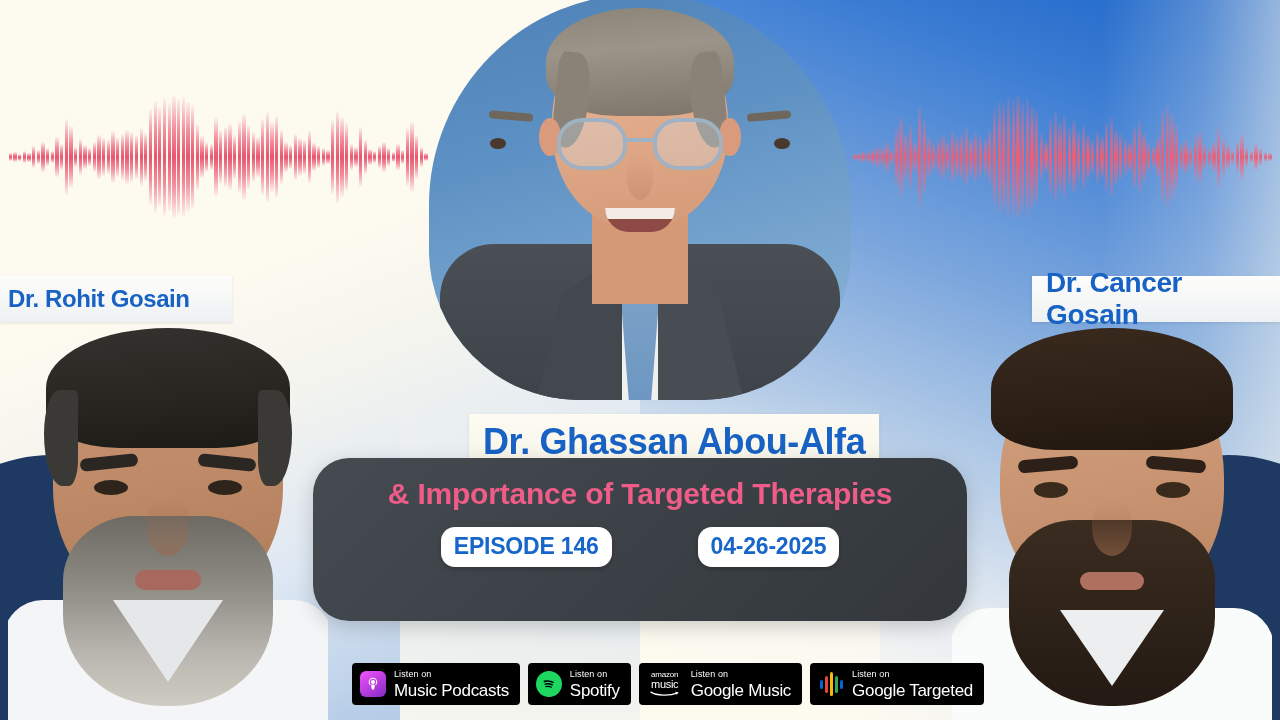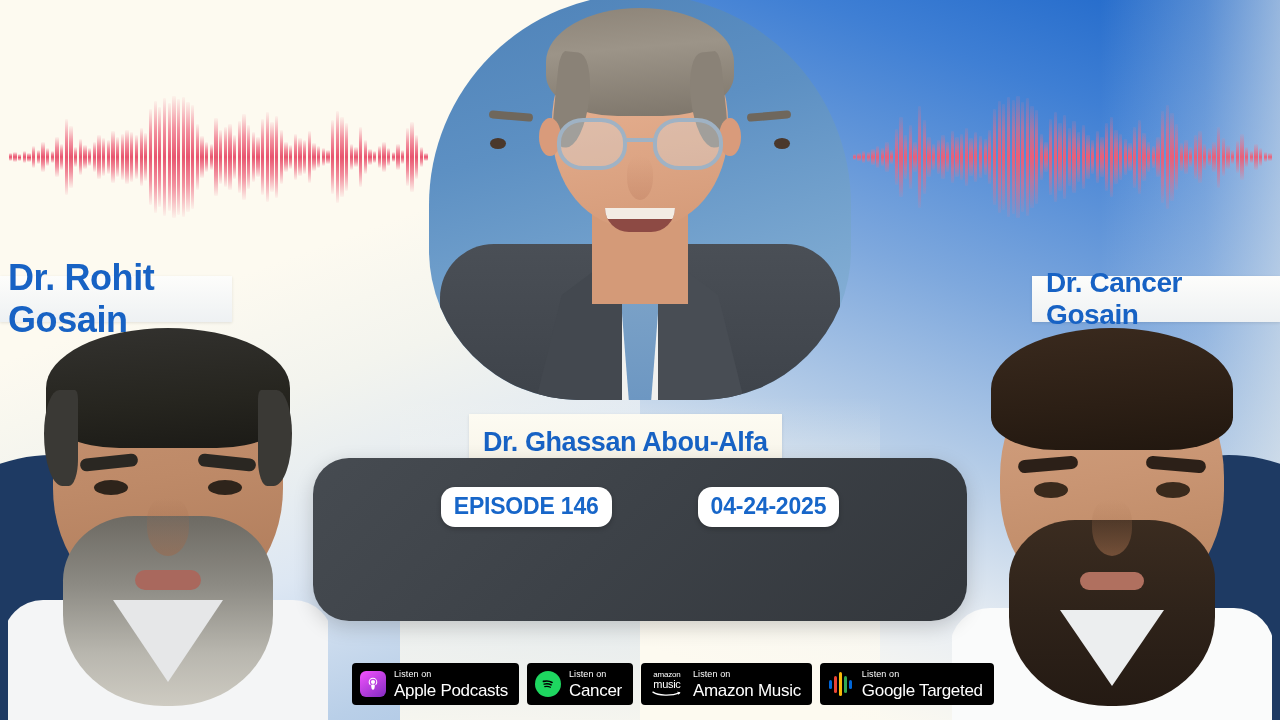--- a/index.html
+++ b/index.html
@@ -254,29 +254,29 @@
     position:absolute;
     background:linear-gradient(180deg,#fdfdfb 0%, #eef1f3 100%);
     color:#1762c4;
     font-weight:bold;
     letter-spacing:-0.4px;
     display:flex; align-items:center;
     box-shadow:0 1px 3px rgba(0,0,0,0.10);
   }
   .name-left{
     left:0; top:276px; height:46px; width:232px;
-    padding-left:8px; font-size:36px;
+    padding-left:8px; font-size:24px;
   }
   .name-right{
     right:0; top:276px; height:46px; width:248px;
     padding-left:14px; font-size:28px;
   }
   .name-center{
     left:469px; top:414px; height:56px;
-    padding:0 14px; font-size:27px;
+    padding:0 14px; font-size:36px;
     background:linear-gradient(180deg,#fdfbf2 0%, #f7f4e9 100%);
   }
 
   
   .title-card{
     position:absolute; left:313px; top:458px;
     width:654px; height:163px;
     background:linear-gradient(135deg,#464b51 0%, #3d4248 45%, #33373c 100%);
     border-radius:36px;
     box-shadow:0 6px 20px rgba(0,0,0,0.18);
@@ -601,74 +601,75 @@
     <div class="hr-eye-r"></div>
     <div class="hr-nose"></div>
     <div class="hr-collar"></div>
   </div>
 
   <div class="name-tag name-left">Dr. Rohit Gosain</div>
   <div class="name-tag name-right">Dr. Cancer Gosain</div>
   <div class="name-tag name-center">Dr. Ghassan Abou-Alfa</div>
 
   <div class="title-card">
+    <div class="title-line">&amp; Importance of Targeted Therapies</div>
     <div class="meta-row">
       <div class="pill">EPISODE 146</div>
-      <div class="pill">04-24-2025</div>
+      <div class="pill">04-26-2025</div>
     </div>
   </div>
 
   <div class="badges">
 
     <a class="badge">
       <span class="badge-ico">
         <span class="ico-apple">
           <svg width="16" height="16" viewBox="0 0 24 24" aria-hidden="true">
             <ellipse cx="12" cy="9" rx="3.1" ry="3.1" fill="#fff"></ellipse>
             <path d="M9.2 14.2c0-1 1.3-1.6 2.8-1.6s2.8.6 2.8 1.6c0 1.2-.5 4.2-1 5.3-.3.7-.9 1-1.8 1s-1.5-.3-1.8-1c-.5-1.1-1-4.1-1-5.3z" fill="#fff"></path>
             <path d="M12 2.6c-3.6 0-6.5 2.9-6.5 6.5 0 1.9.8 3.6 2.1 4.8l.9-1.3A4.9 4.9 0 0 1 7.1 9.1 4.9 4.9 0 0 1 12 4.2a4.9 4.9 0 0 1 4.9 4.9c0 1.4-.6 2.7-1.5 3.5l.9 1.3c1.3-1.2 2.1-2.9 2.1-4.8 0-3.6-2.9-6.5-6.4-6.5z" fill="#fff"></path>
           </svg>
         </span>
       </span>
       <span class="badge-txt">
         <span class="badge-pre">Listen on</span>
-        <span class="badge-name">Apple Podcasts</span>
+        <span class="badge-name">Music Podcasts</span>
       </span>
     </a>
 
     <a class="badge">
       <span class="badge-ico">
         <span class="ico-spotify">
           <svg width="18" height="18" viewBox="0 0 24 24" aria-hidden="true">
             <path d="M6 8.6c3.8-1 8.2-.6 11.4 1.3" stroke="#000" stroke-width="2.3" fill="none" stroke-linecap="round"></path>
             <path d="M6.8 12.2c3.1-.8 6.8-.5 9.4 1.1" stroke="#000" stroke-width="1.9" fill="none" stroke-linecap="round"></path>
             <path d="M7.6 15.5c2.5-.6 5.5-.4 7.6.9" stroke="#000" stroke-width="1.5" fill="none" stroke-linecap="round"></path>
           </svg>
         </span>
       </span>
       <span class="badge-txt">
         <span class="badge-pre">Listen on</span>
-        <span class="badge-name">Cancer</span>
+        <span class="badge-name">Spotify</span>
       </span>
     </a>
 
     <a class="badge">
       <span class="badge-ico">
         <span class="ico-amazon">
           <span class="am1">amazon</span>
           <span class="am2">music</span>
           <svg width="30" height="7" viewBox="0 0 30 7" aria-hidden="true">
             <path d="M1 2.2c5.2 3.4 18 4.2 26.6.6" stroke="#fff" stroke-width="1.4" fill="none" stroke-linecap="round"></path>
             <path d="M25.4 1.4l2.9 1.4-2.2 1.9z" fill="#fff"></path>
           </svg>
         </span>
       </span>
       <span class="badge-txt">
         <span class="badge-pre">Listen on</span>
-        <span class="badge-name">Amazon Music</span>
+        <span class="badge-name">Google Music</span>
       </span>
     </a>
 
     <a class="badge">
       <span class="badge-ico">
         <span class="ico-google">
           <span class="gbar" style="height:9px;  background:#0066d9;"></span>
           <span class="gbar" style="height:17px; background:#ea4335;"></span>
           <span class="gbar" style="height:24px; background:#fab908;"></span>
           <span class="gbar" style="height:17px; background:#34a853;"></span>

